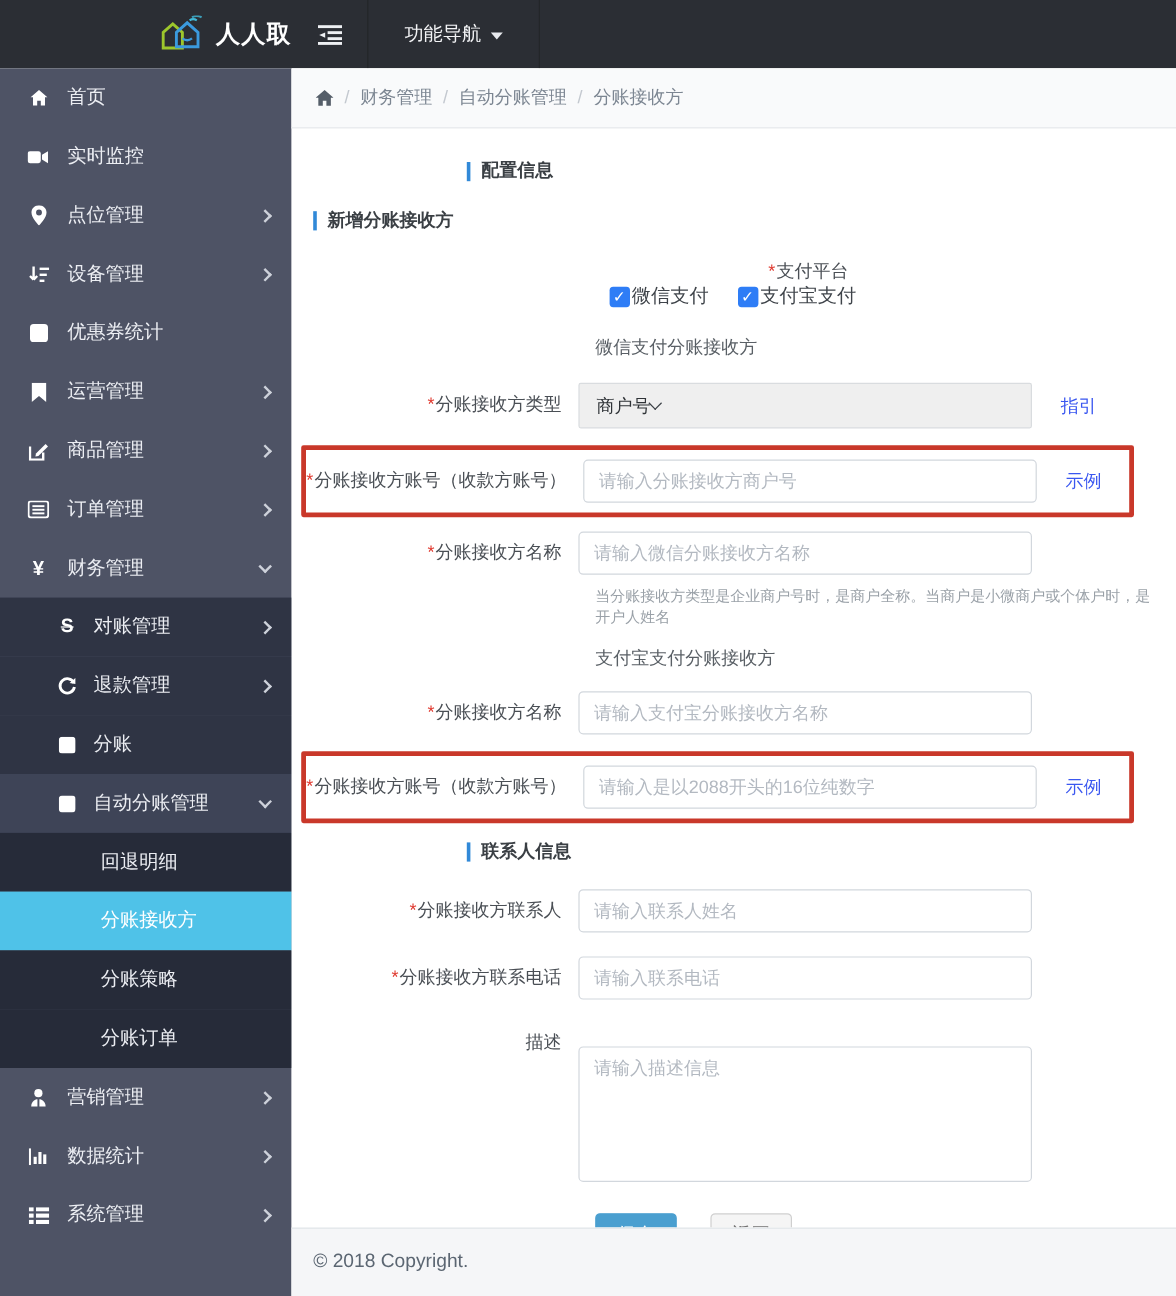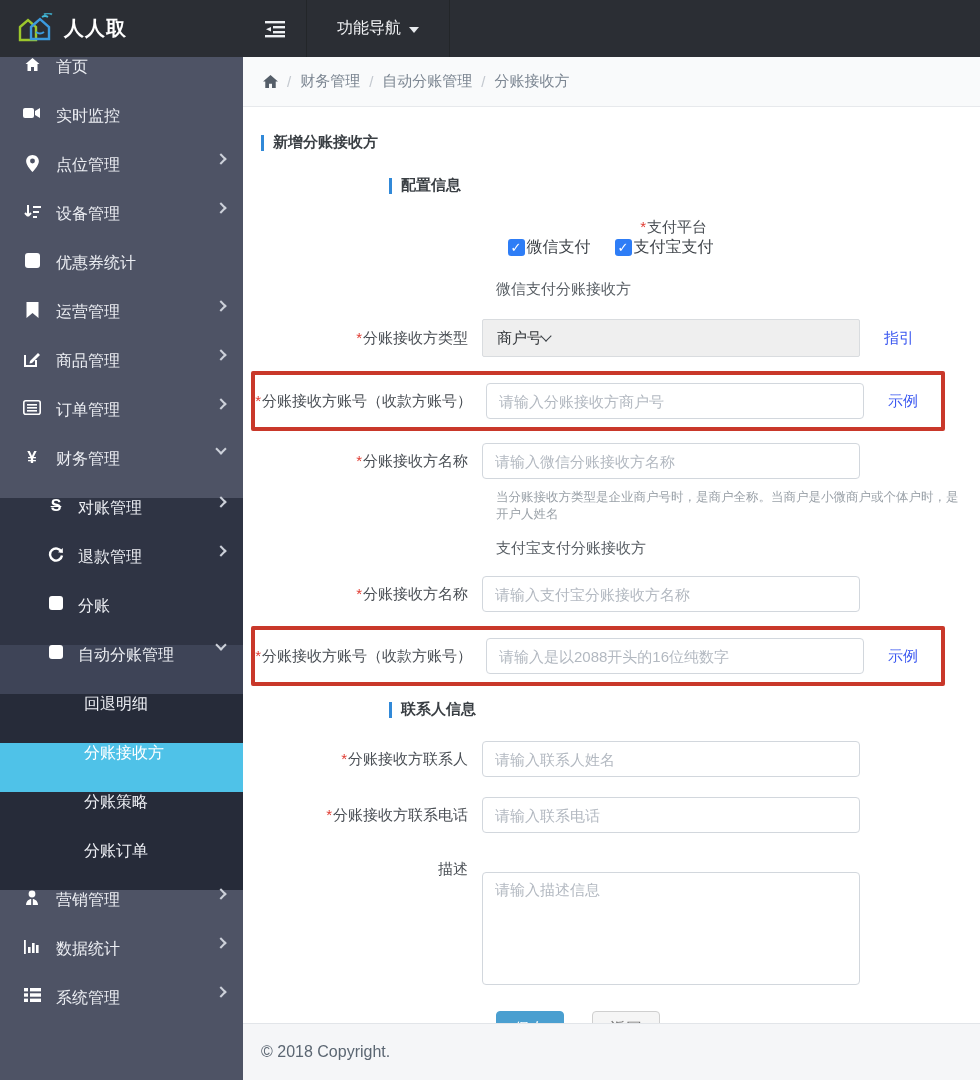--- a/index.html
+++ b/index.html
@@ -8,31 +8,31 @@
     --c-hl:#c9382a; --c-primary:#4a9fd0; --c-checkbox:#2e7df6;
   }
   *{box-sizing:border-box;margin:0;padding:0}
   html,body{width:980px;height:1080px;overflow:hidden;
     font-family:"Liberation Sans","DejaVu Sans",sans-serif;background:#fff;}
   .app{position:relative;width:980px;height:1080px;}
 
   
   .header{position:absolute;top:0;left:0;width:980px;height:57px;background:var(--c-header);
     display:flex;align-items:stretch;color:#fff;}
-  .logo{width:243px;display:flex;align-items:center;padding-left:16px;gap:10px;}
+  .logo{width:243px;display:flex;align-items:center;padding-left:16px;gap:10px;justify-content:flex-end;}
   .brand{font-size:20px;font-weight:bold;letter-spacing:1px;color:#fff;}
   .hd-toggle{width:63px;display:flex;align-items:center;justify-content:center;cursor:pointer;}
   .hd-nav{display:flex;align-items:center;gap:8px;padding:0 30px;font-size:16px;color:#f2f3f5;
     border-left:1px solid #232629;border-right:1px solid #232629;cursor:pointer;}
   .caret-down{width:0;height:0;border-left:5px solid transparent;border-right:5px solid transparent;
     border-top:6px solid #e8eaee;margin-top:2px;}
 
   
   .sidebar{position:absolute;top:57px;left:0;width:243px;height:1023px;background:var(--c-sidebar);}
-  .s-item{height:49px;display:flex;padding:0 18px 0 22px;color:#eceef3;
+  .s-item{height:49px;display:flex;align-items:center;padding:0 18px 0 22px;color:#eceef3;
     font-size:16px;cursor:pointer;}
   .s-item .s-ico{width:20px;display:flex;justify-content:center;margin-right:14px;flex:none;}
   .s-item .s-label{flex:1;white-space:nowrap;overflow:hidden;}
   .lvl1{background:var(--c-sub1);padding-left:46px;}
   .lvl1 .s-ico{margin-right:12px;}
   .lvl1-open{background:var(--c-sub1-open);}
   .lvl2{background:var(--c-sub2);padding-left:84px;}
   .active{background:var(--c-active);color:#fff;}
   .chev{width:8px;height:8px;border-right:2px solid #cdd1da;border-bottom:2px solid #cdd1da;flex:none;}
   .chev-r{transform:rotate(-45deg);}
@@ -302,28 +302,28 @@
         </span>
       <span class="bc-sep">/</span>
       <span class="bc-item">财务管理</span>
       <span class="bc-sep">/</span>
       <span class="bc-item">自动分账管理</span>
       <span class="bc-sep">/</span>
       <span class="bc-item">分账接收方</span>
     </div>
 
     <div class="content">
+      <div class="blue-title sect">
+        <span class="bar"></span>
+        <span class="t">配置信息</span>
+      </div>
+
       <div class="blue-title">
         <span class="bar"></span>
         <span class="t">新增分账接收方</span>
-      </div>
-
-      <div class="blue-title sect">
-        <span class="bar"></span>
-        <span class="t">配置信息</span>
       </div>
 
       <div class="frow" style="margin-bottom:22px;flex-direction:column;">
         <span class="flabel"><span class="req">*</span><span>支付平台</span></span>
         <div class="cbgroup">
           <span class="cbitem">
             <span class="cbbox">✓</span>
             <span>微信支付</span>
           </span>
           <span class="cbitem">

